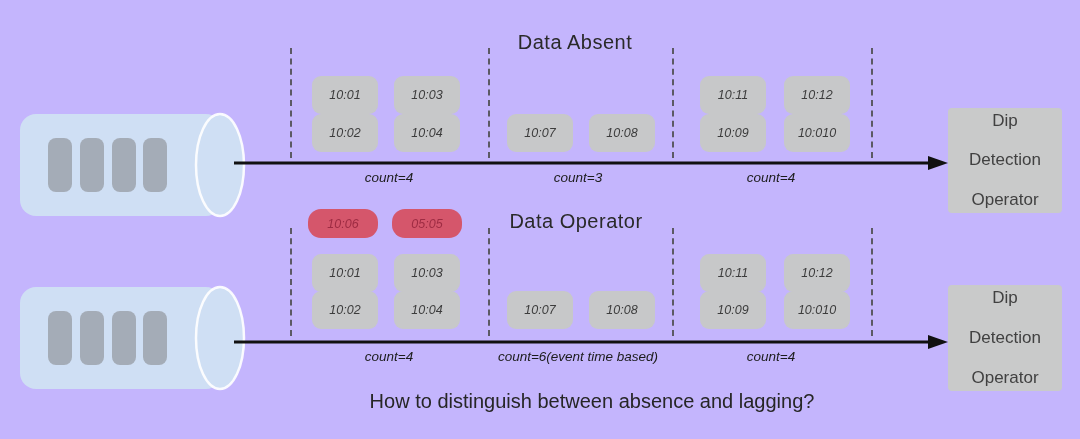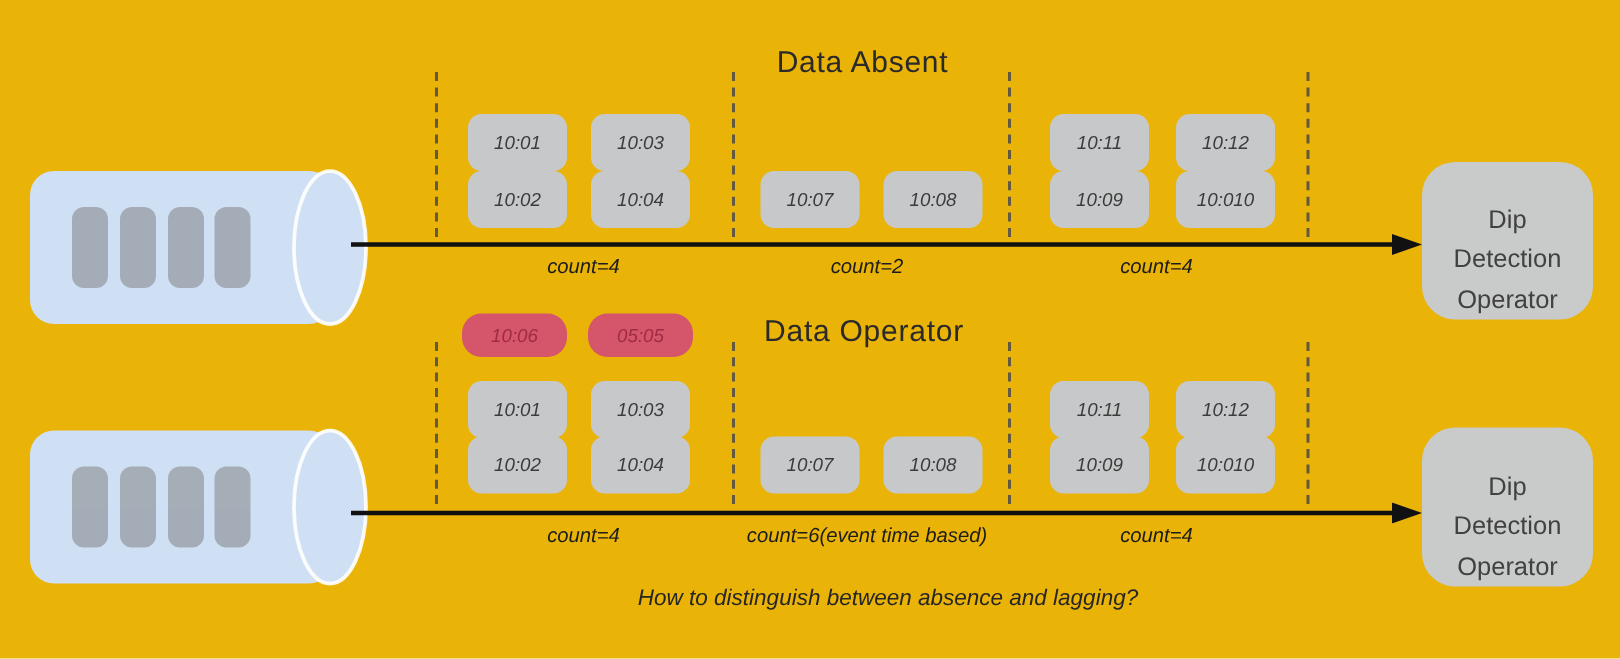--- a/index.html
+++ b/index.html
@@ -1,17 +1,17 @@
 <!DOCTYPE html>
 <html style="--pill-bg: #c7c8c9; --pill-text: #3c3c3c; --lag-pill-bg: #d5566b; --lag-pill-text: #9e2c43; --operator-bg: #c9caca; --cylinder-fill: #cfdff4; --cylinder-bar: #9aa0a8; --arrow: #111111;"><head>
 <meta charset="utf-8">
 <style>
   html,body{margin:0;padding:0;background:#ffffff;}
   .canvas{
-    position:relative;width:1080px;height:439px;background:#eab308;
+    position:relative;width:1080px;height:439px;background:#c4b5fd;
     font-family:"Liberation Sans",sans-serif;overflow:hidden;
   }
   .abs{position:absolute;}
   .vsep{
     position:absolute;width:0;border-left:2px dashed #4a4a4a;opacity:.85;
   }
   .pill{
     position:absolute;width:66px;height:38px;
     background:var(--pill-bg);border-radius:9px;
     display:flex;align-items:center;justify-content:center;
@@ -24,27 +24,27 @@
   .count{
     position:absolute;transform:translateX(-50%);
     font-style:italic;font-size:13.5px;color:#1c1c1c;white-space:nowrap;
   }
   .title{
     position:absolute;transform:translateX(-50%);
     font-size:20px;color:#2a2a2a;white-space:nowrap;letter-spacing:.5px;
   }
   .op{
     position:absolute;width:114px;background:var(--operator-bg);
-    border-radius:22px;display:flex;flex-direction:column;
-    align-items:center;justify-content:flex-end;
+    border-radius:4px;display:flex;flex-direction:column;
+    align-items:center;justify-content:space-between;
     color:#414141;font-size:17px;line-height:1.55;
   }
   .question{
     position:absolute;transform:translateX(-50%);
-    font-style:italic;font-size:15px;color:#262626;white-space:nowrap;
+    font-size:20px;color:#262626;white-space:nowrap;
   }
 </style>
 </head>
 <body>
 
 <div class="canvas">
 
   <div>
     <div class="title" style="left:575px;top:31px">Data Absent</div>
 
@@ -76,21 +76,21 @@
 
     <div class="pill" style="left:507px;top:114px">10:07</div>
     <div class="pill" style="left:589px;top:114px">10:08</div>
 
     <div class="pill" style="left:700px;top:76px">10:11</div>
     <div class="pill" style="left:784px;top:76px">10:12</div>
     <div class="pill" style="left:700px;top:114px">10:09</div>
     <div class="pill" style="left:784px;top:114px">10:010</div>
 
     <div class="count" style="left:389px;top:170px">count=4</div>
-    <div class="count" style="left:578px;top:170px">count=2</div>
+    <div class="count" style="left:578px;top:170px">count=3</div>
     <div class="count" style="left:771px;top:170px">count=4</div>
 
     <div class="op" style="left:948px;top:108px;height:105px">
       <span>Dip</span>
       <span>Detection</span>
       <span>Operator</span>
     </div>
   </div>
 
   <div>

